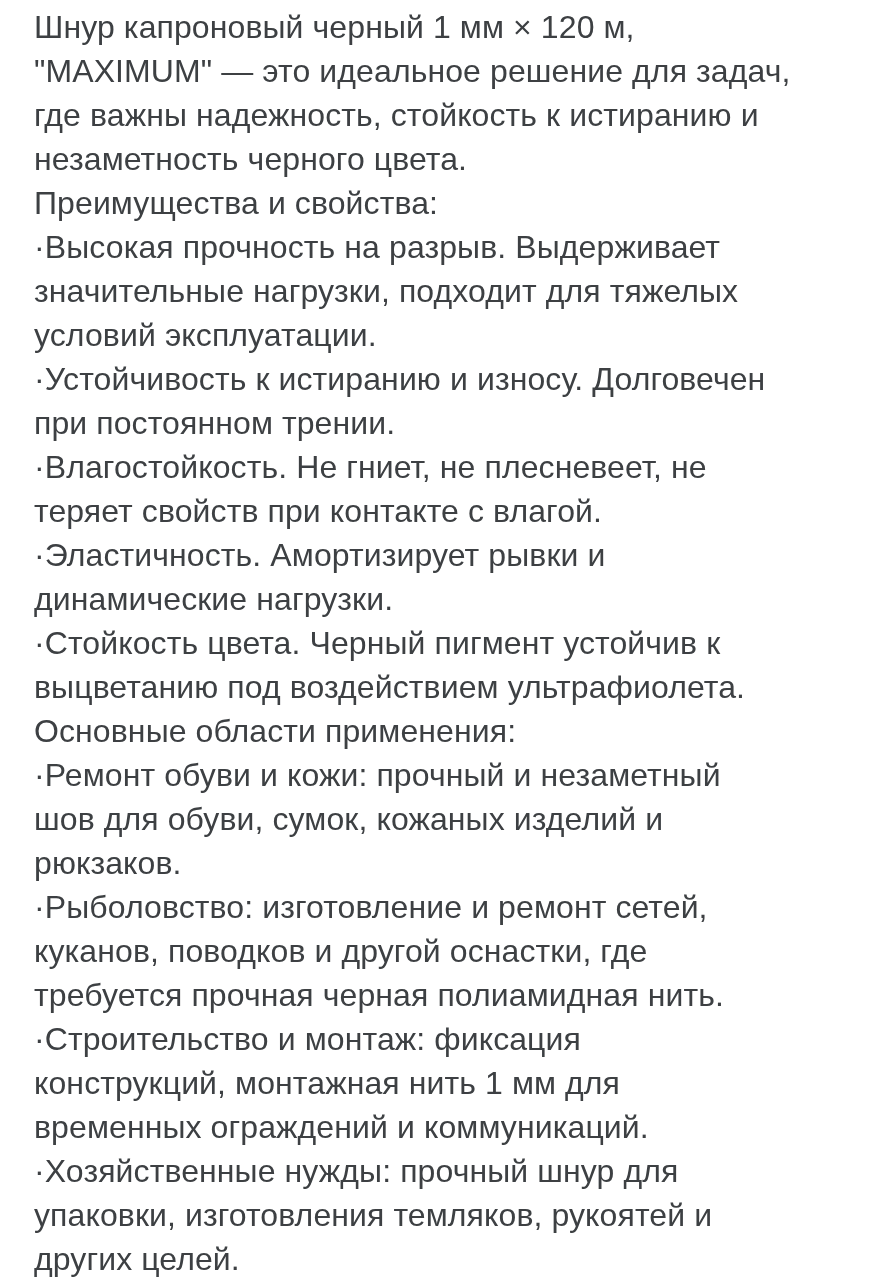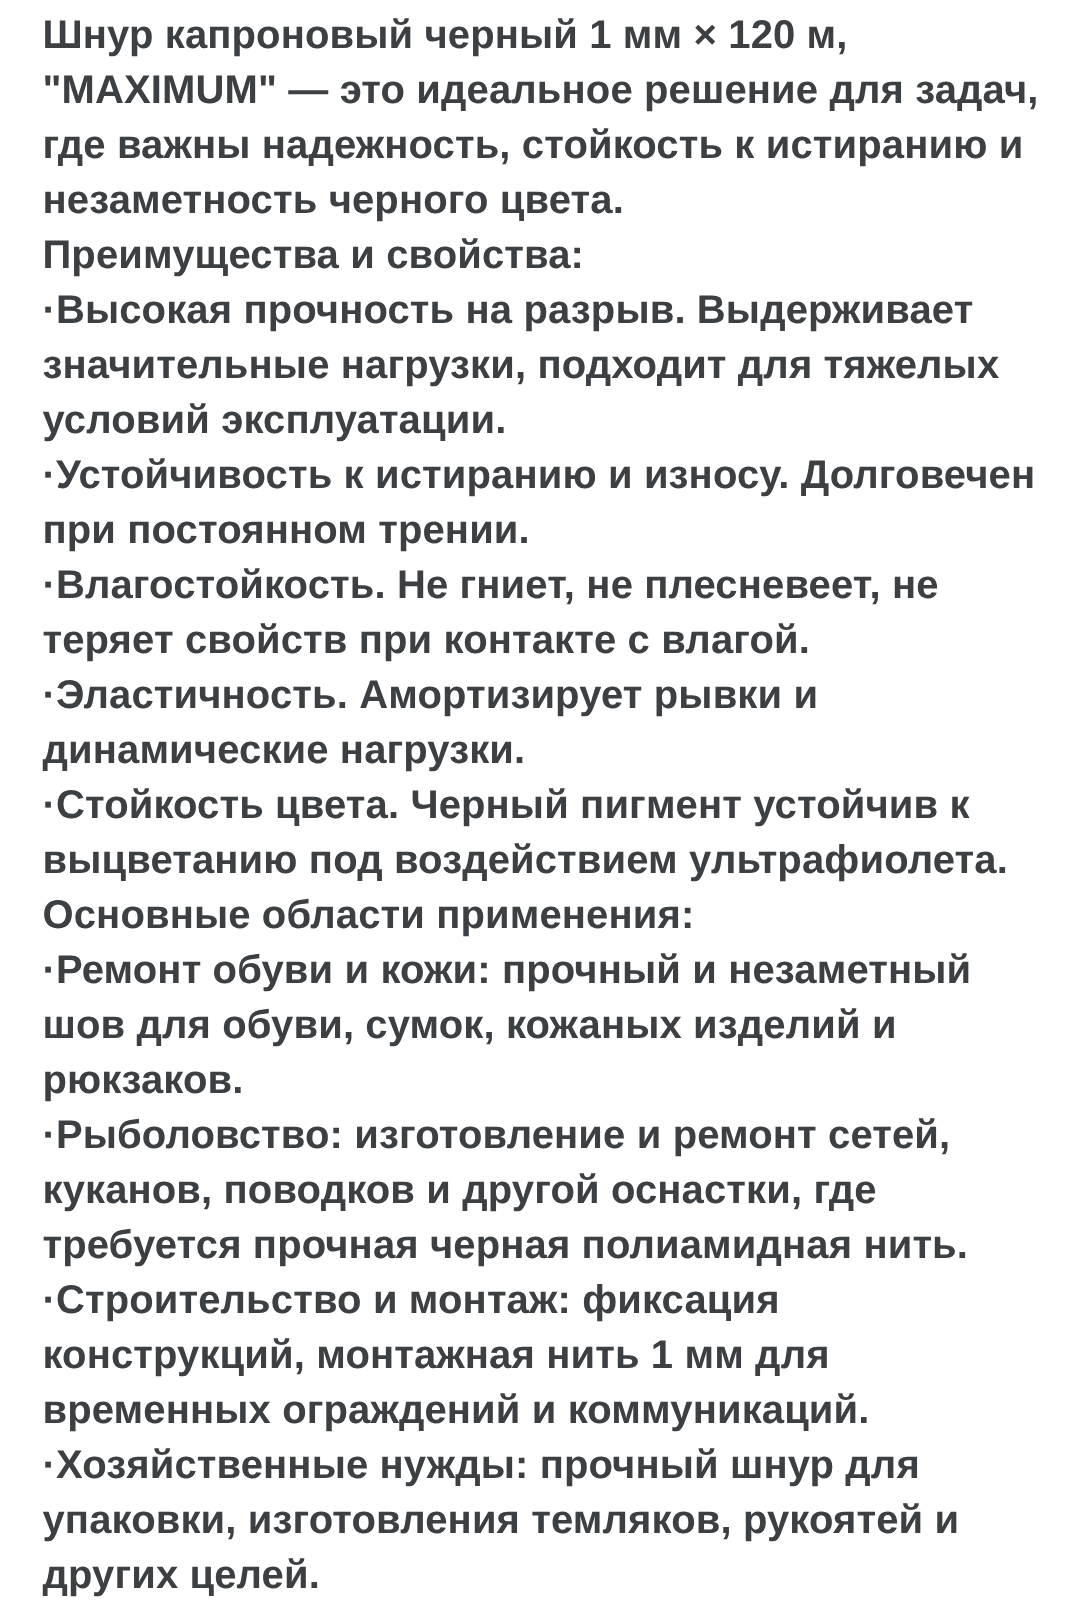--- a/index.html
+++ b/index.html
@@ -15,21 +15,21 @@
   .description-wrap {
     box-sizing: border-box;
     width: 873px;
     height: 1280px;
     padding: 5px 18px 0 34px;
   }
   .description-text {
     font-family: "Liberation Sans", "DejaVu Sans", sans-serif;
     font-size: 32px;
     line-height: 44px;
-    font-weight: 700;
+    font-weight: 400;
     color: #3d4043;
     letter-spacing: 0.1px;
     white-space: pre-line;
     word-break: normal;
   }
 </style>
 </head>
 <body>
 
 <div class="description-wrap">

